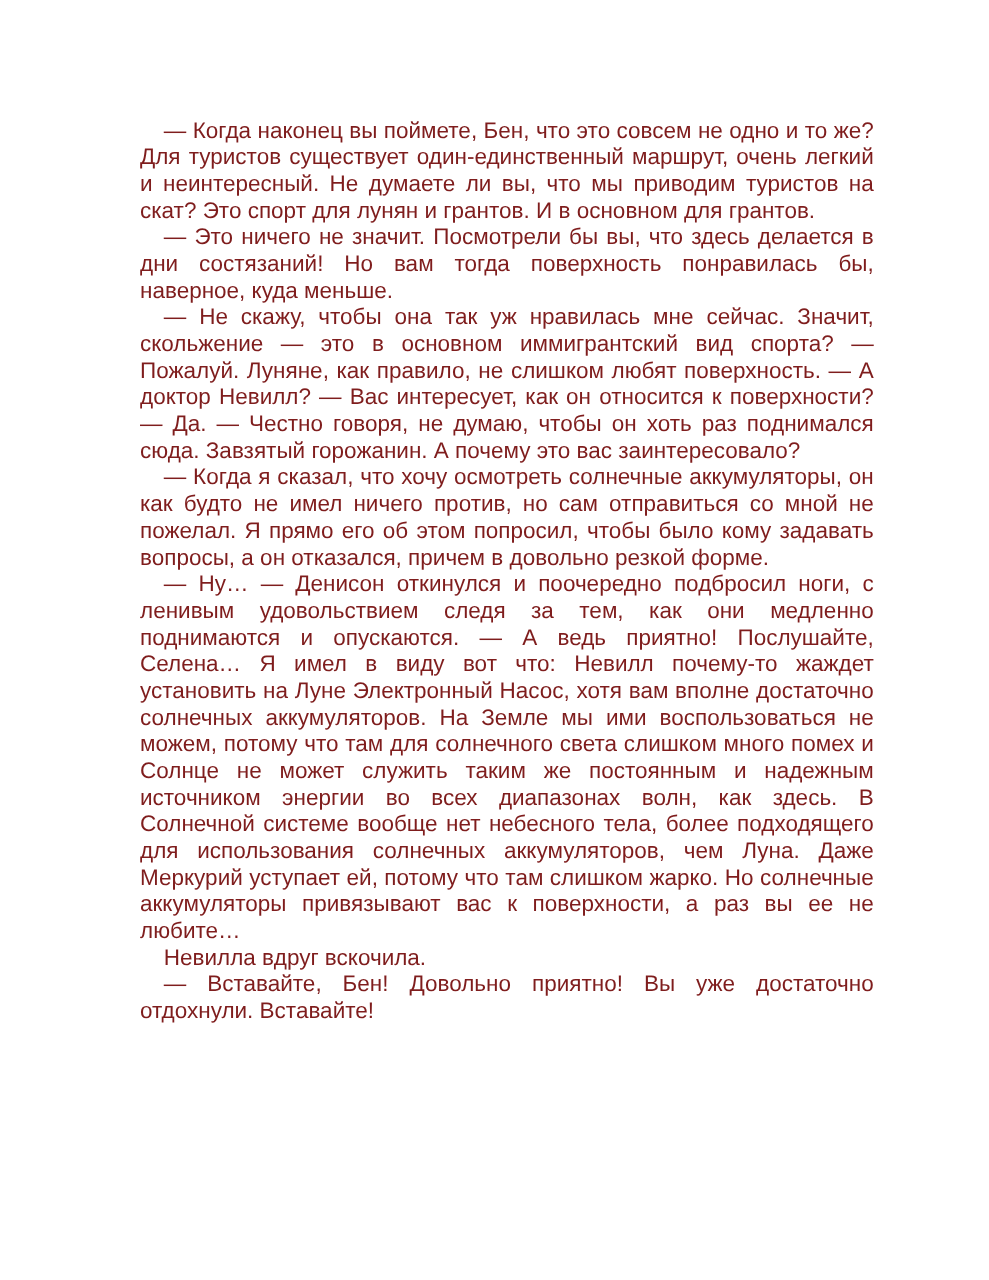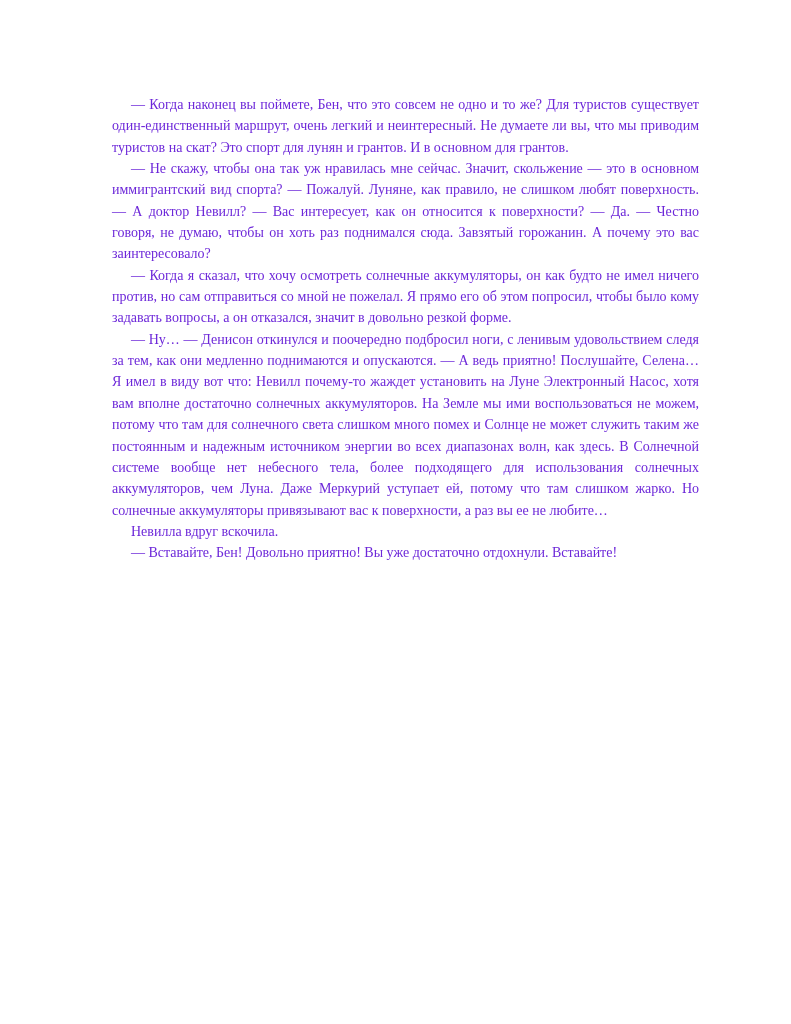--- a/index.html
+++ b/index.html
@@ -11,36 +11,37 @@
       width: 791px;
       height: 1024px;
       position: relative;
       overflow: hidden;
     }
     .page {
       position: absolute;
       left: 112px;
       top: 94px;
       width: 587px;
-      font-family: Liberation Serif, serif;
-      font-size: 14px;
+      font-family: Liberation Sans, sans-serif;
+      font-size: 18px;
       line-height: 21.35px;
-      color: #6d28d9;
+      color: #7f1d1d;
     }
     .para {
       margin: 0;
       text-indent: 19px;
       text-align: justify;
       text-align-last: left;
       hyphens: none;
     }
   </style>
 </head>
 <body>
 
 <div class="page">
   <p class="para">— Когда наконец вы поймете, Бен, что это совсем не одно и то же? Для туристов существует один-единственный маршрут, очень легкий и неинтересный. Не думаете ли вы, что мы приводим туристов на скат? Это спорт для лунян и грантов. И в основном для грантов.</p>
+  <p class="para">— Это ничего не значит. Посмотрели бы вы, что здесь делается в дни состязаний! Но вам тогда поверхность понравилась бы, наверное, куда меньше.</p>
   <p class="para">— Не скажу, чтобы она так уж нравилась мне сейчас. Значит, скольжение — это в основном иммигрантский вид спорта? — Пожалуй. Луняне, как правило, не слишком любят поверхность. — А доктор Невилл? — Вас интересует, как он относится к поверхности? — Да. — Честно говоря, не думаю, чтобы он хоть раз поднимался сюда. Завзятый горожанин. А почему это вас заинтересовало?</p>
-  <p class="para">— Когда я сказал, что хочу осмотреть солнечные аккумуляторы, он как будто не имел ничего против, но сам отправиться со мной не пожелал. Я прямо его об этом попросил, чтобы было кому задавать вопросы, а он отказался, значит в довольно резкой форме.</p>
+  <p class="para">— Когда я сказал, что хочу осмотреть солнечные аккумуляторы, он как будто не имел ничего против, но сам отправиться со мной не пожелал. Я прямо его об этом попросил, чтобы было кому задавать вопросы, а он отказался, причем в довольно резкой форме.</p>
   <p class="para">— Ну… — Денисон откинулся и поочередно подбросил ноги, с ленивым удовольствием следя за тем, как они медленно поднимаются и опускаются. — А ведь приятно! Послушайте, Селена… Я имел в виду вот что: Невилл почему-то жаждет установить на Луне Электронный Насос, хотя вам вполне достаточно солнечных аккумуляторов. На Земле мы ими воспользоваться не можем, потому что там для солнечного света слишком много помех и Солнце не может служить таким же постоянным и надежным источником энергии во всех диапазонах волн, как здесь. В Солнечной системе вообще нет небесного тела, более подходящего для использования солнечных аккумуляторов, чем Луна. Даже Меркурий уступает ей, потому что там слишком жарко. Но солнечные аккумуляторы привязывают вас к поверхности, а раз вы ее не любите…</p>
   <p class="para">Невилла вдруг вскочила.</p>
   <p class="para">— Вставайте, Бен! Довольно приятно! Вы уже достаточно отдохнули. Вставайте!</p>
 </div>
 
 </body></html>

